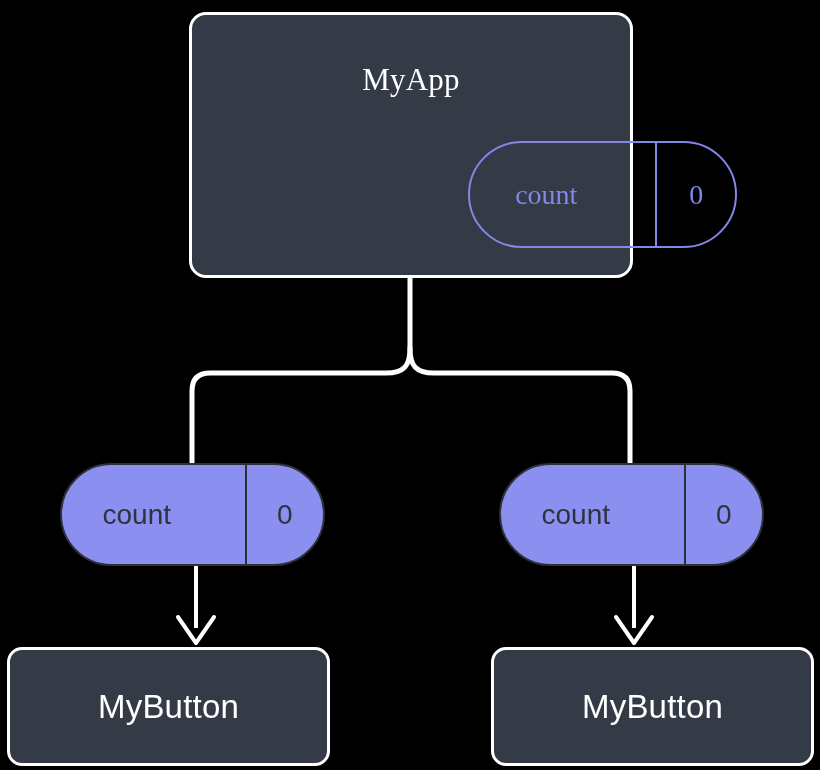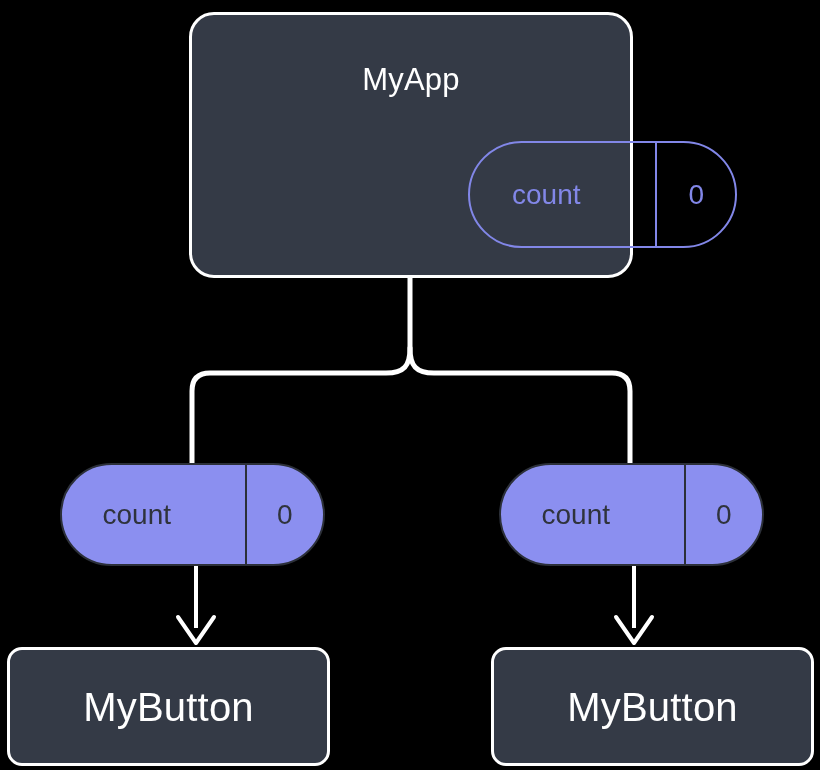--- a/index.html
+++ b/index.html
@@ -26,24 +26,25 @@
     height: 770px;
     pointer-events: none;
   }
 
   
   .component-box {
     position: absolute;
     box-sizing: border-box;
     background: #343a46;
     border: 3px solid #ffffff;
-    border-radius: 25px;
+    border-radius: 17px;
     display: flex;
     flex-direction: column;
     align-items: center;
+    font-family: Liberation Serif, serif;
   }
   #app-box {
     left: 189px;
     top: 12px;
     width: 444px;
     height: 266px;
     justify-content: flex-start;
     padding-top: 48px;
   }
   .component-title {
@@ -70,21 +71,21 @@
     height: 119px;
   }
   #button-box-right {
     left: 491px;
     top: 647px;
     width: 323px;
     height: 119px;
   }
   .leaf-title {
     color: #ffffff;
-    font-size: 40px;
+    font-size: 33px;
     line-height: 34px;
     letter-spacing: 0.2px;
     white-space: nowrap;
   }
 
   
   .state-pill {
     position: absolute;
     box-sizing: border-box;
     display: flex;

